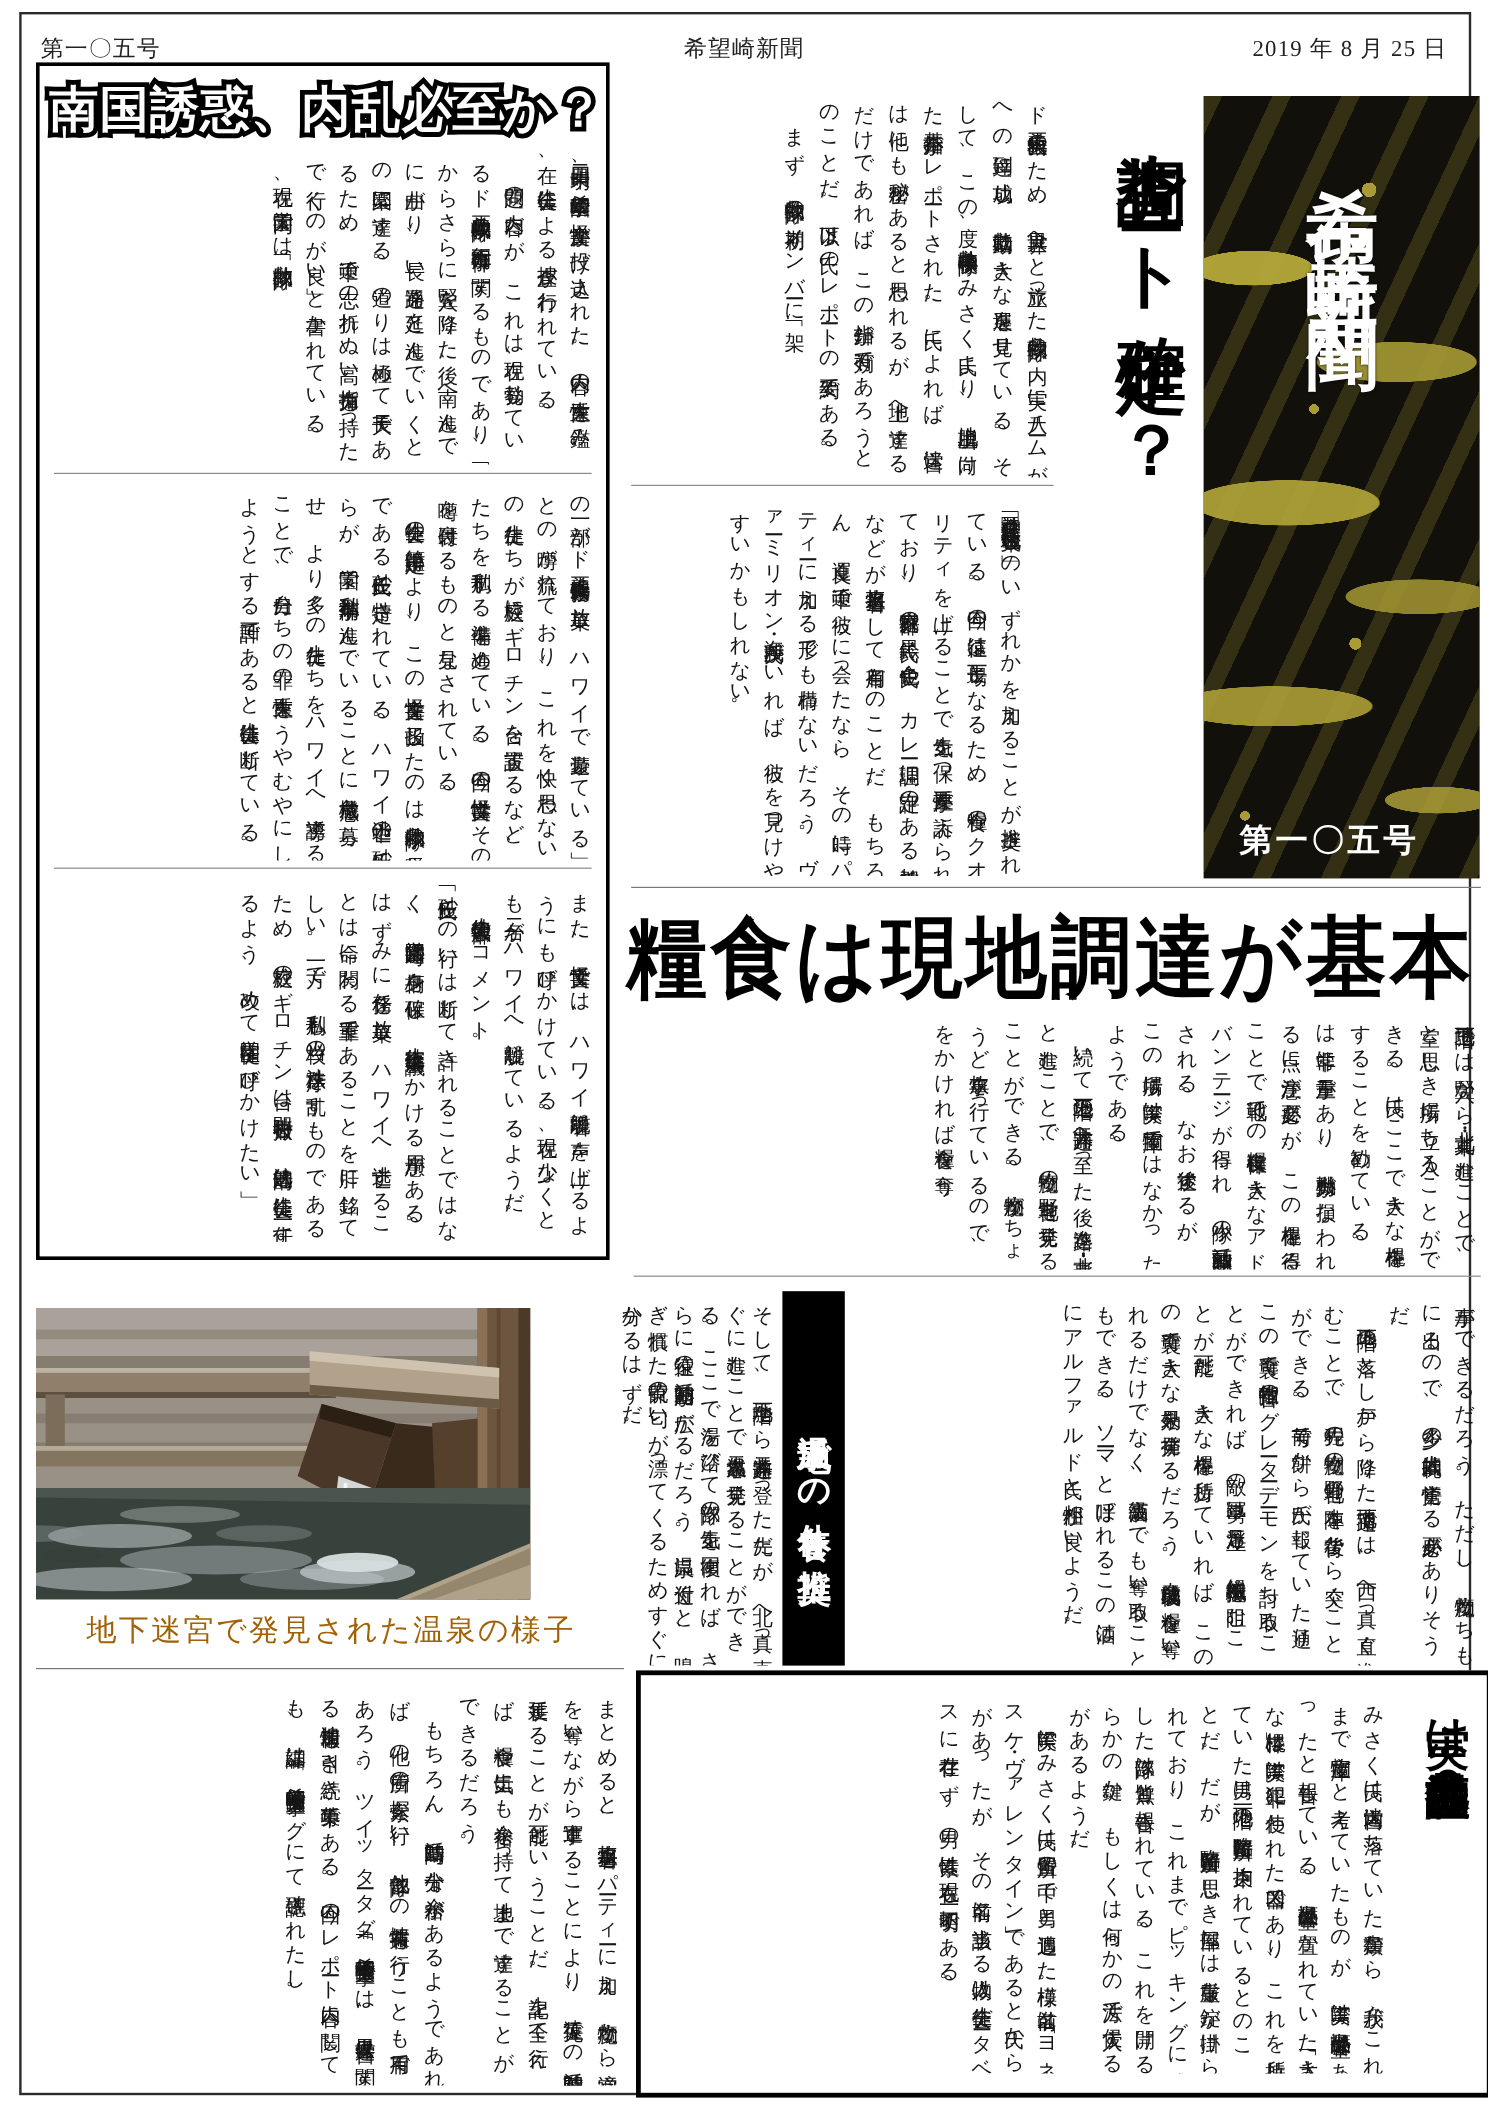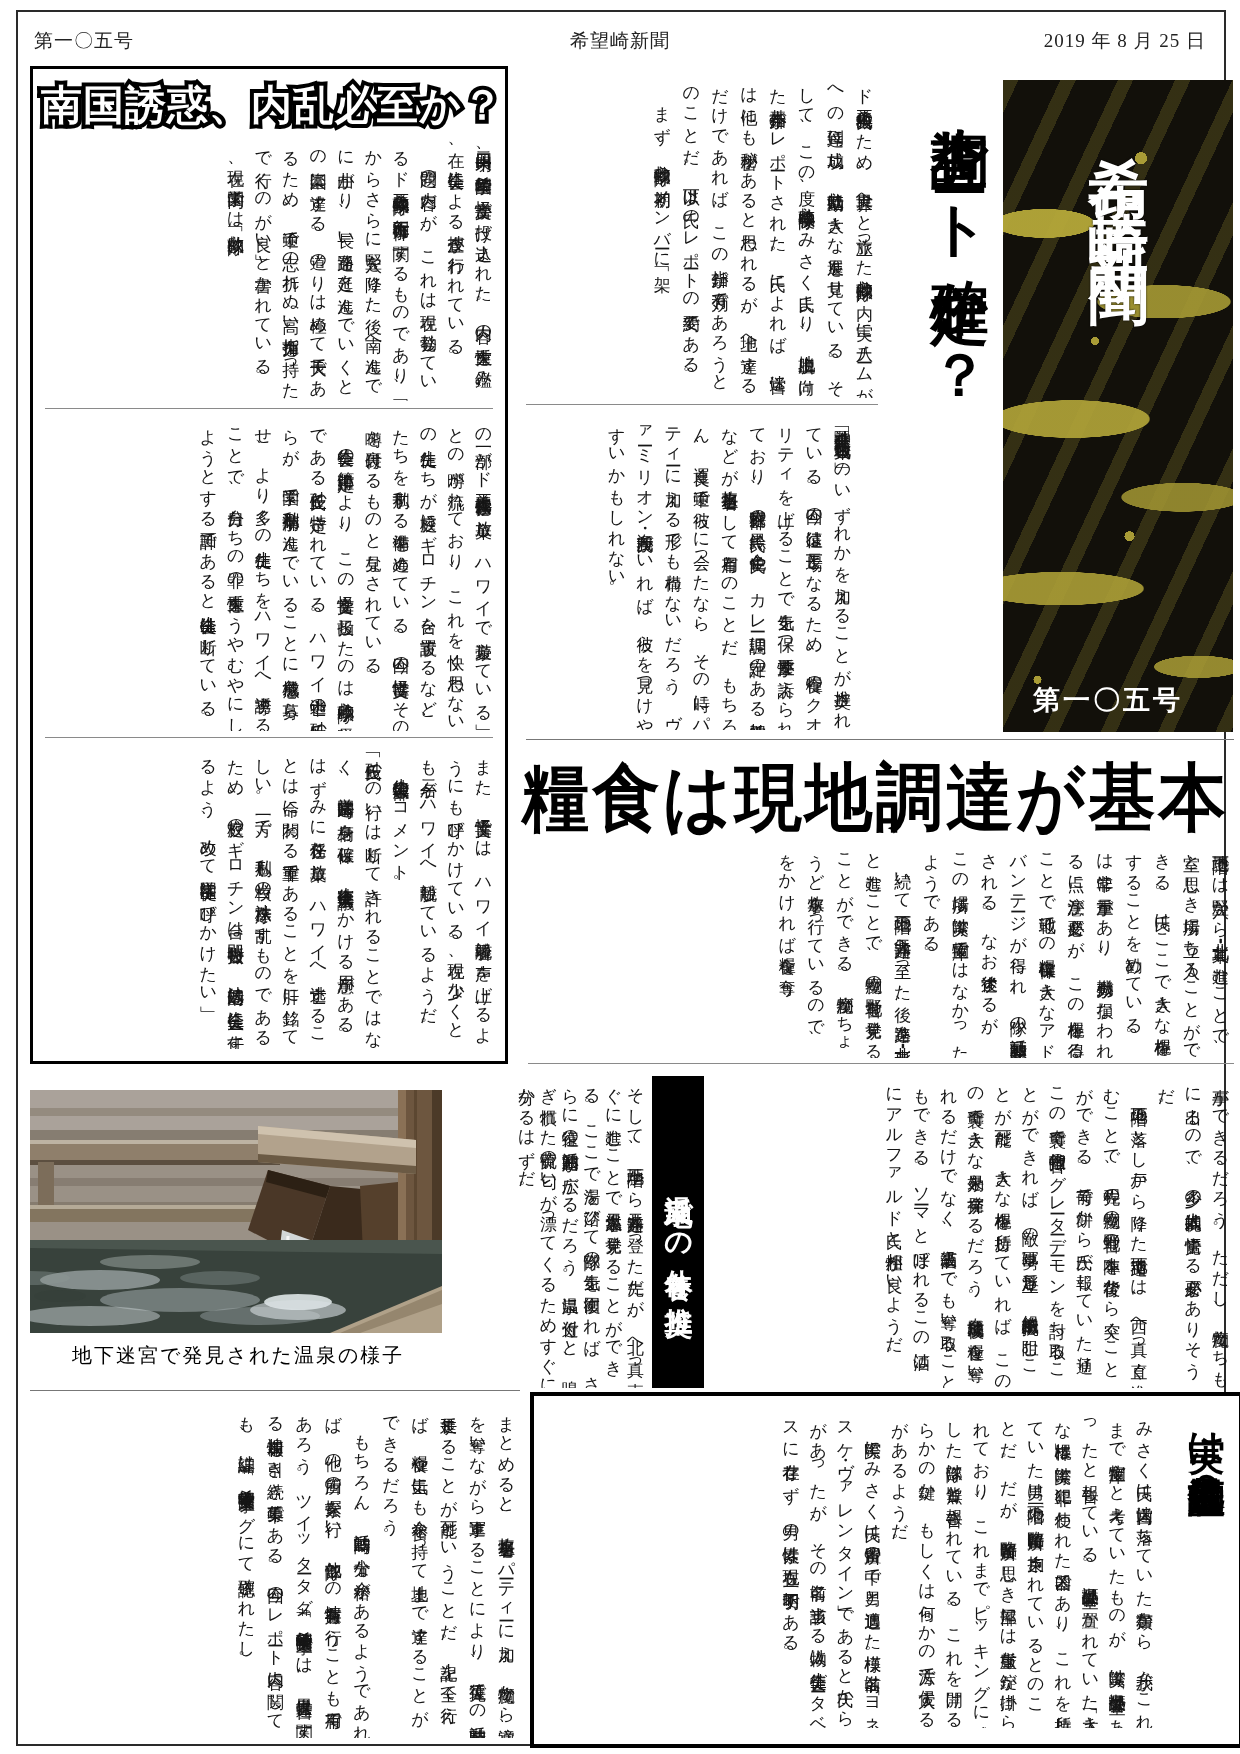--- a/index.html
+++ b/index.html
@@ -16,21 +16,21 @@
   .hdr-date{right:34px;text-align:center;}
   
   .vtext{
     writing-mode:vertical-rl;text-orientation:mixed;
     font-size:17px;line-height:1.7;letter-spacing:1px;
     white-space:pre-line;overflow:hidden;position:absolute;
     color:#161616;text-align:left;
   }
   .rule{position:absolute;border-top:1.5px solid #8a8a8a;height:0;}
   
-  .scandal-box{position:absolute;left:30px;top:66px;width:472px;height:992px;border:3px solid #000;background:#fff;}
+  .scandal-box{position:absolute;left:30px;top:52px;width:472px;height:992px;border:3px solid #000;background:#fff;}
   .scandal-headline-svg{position:absolute;left:4px;top:6px;}
   .scandal-s1{left:8px;top:70px;width:456px;height:262px;line-height:1.62;}
   .scandal-r1{left:12px;top:339px;width:448px;}
   .scandal-s2{left:8px;top:348px;width:456px;height:314px;line-height:1.62;}
   .scandal-r2{left:12px;top:668px;width:448px;}
   .scandal-s3{left:8px;top:678px;width:456px;height:302px;line-height:1.62;}
   
   .lead-s1{left:526px;top:76px;width:352px;height:322px;}
   .lead-r1{left:526px;top:404px;width:352px;}
   .lead-s2{left:526px;top:416px;width:330px;height:314px;line-height:1.66;}
@@ -81,21 +81,21 @@
   .onsen-headline{
     position:absolute;left:652px;top:1076px;width:52px;height:312px;background:#000;
     writing-mode:vertical-rl;color:#fff;text-align:center;
     font-family:"Liberation Sans","DejaVu Sans",sans-serif;font-size:28px;font-weight:700;letter-spacing:2px;
     display:flex;align-items:center;justify-content:center;
   }
   .onsen-body{left:468px;top:1076px;width:178px;height:312px;line-height:1.28;}
   
   .photo{position:absolute;left:30px;top:1090px;width:412px;height:243px;overflow:hidden;background:#8d857a;}
   .photo svg{display:block;}
-  .caption{position:absolute;left:72px;top:1342px;font-size:20px;letter-spacing:2px;color:#000000;}
+  .caption{position:absolute;left:72px;top:1342px;font-size:25px;letter-spacing:2px;color:#a16207;}
   .left-rule{left:30px;top:1390px;width:490px;border-top-color:#777;}
   
   .summary{left:32px;top:1404px;width:488px;height:334px;line-height:1.7;}
   
   .evidence-box{position:absolute;left:530px;top:1392px;width:705px;height:348px;border:4px solid #000;background:#fff;}
   .ev-headline{
     position:absolute;right:8px;top:10px;height:326px;
     writing-mode:vertical-rl;
     font-family:"Liberation Sans","DejaVu Sans",sans-serif;
     font-size:37px;font-weight:900;letter-spacing:0px;color:#000;

